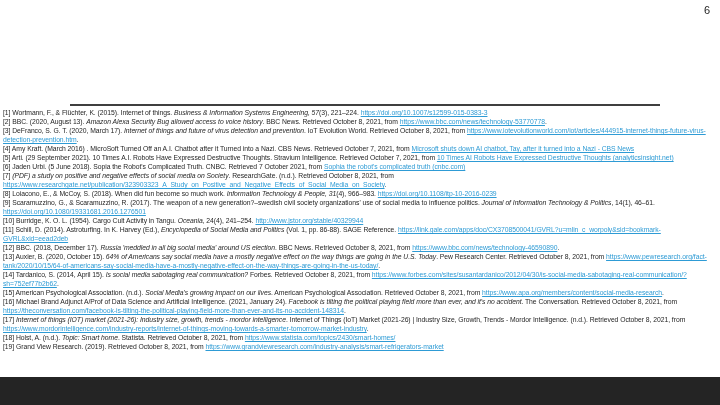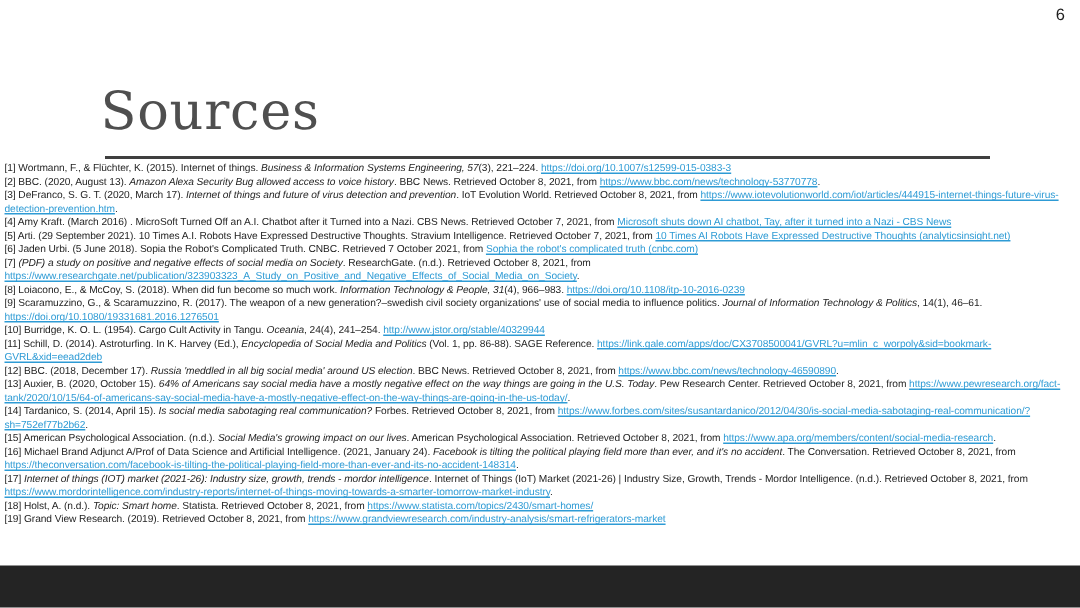--- a/index.html
+++ b/index.html
@@ -44,21 +44,20 @@
     position:absolute; left:0; top:377px;
     width:720px; height:28px;
     background:var(--bar-color,#242424);
   }
 </style>
 </head>
 <body>
 
 <div class="slide">
   <div class="page-number">6</div>
-  <div class="title">Sources</div>
   <div class="rule"></div>
   <div class="refs">
       <p><span>[1] Wortmann, F., &amp; Flüchter, K. (2015). Internet of things. </span><span class="i">Business &amp; Information Systems Engineering, 57</span><span>(3), 221–224. </span><a href="#">https://doi.org/10.1007/s12599-015-0383-3</a></p>
       <p><span>[2] BBC. (2020, August 13). </span><span class="i">Amazon Alexa Security Bug allowed access to voice history</span><span>. BBC News. Retrieved October 8, 2021, from </span><a href="#">https://www.bbc.com/news/technology-53770778</a><span>.</span></p>
       <p><span>[3] DeFranco, S. G. T. (2020, March 17). </span><span class="i">Internet of things and future of virus detection and prevention</span><span>. IoT Evolution World. Retrieved October 8, 2021, from </span><a href="#">https://www.iotevolutionworld.com/iot/articles/444915-internet-things-future-virus-detection-prevention.htm</a><span>.</span></p>
       <p><span>[4]  Amy Kraft. (March 2016) . MicroSoft Turned Off an A.I. Chatbot after it Turned into a Nazi. CBS News. Retrieved October 7, 2021, from </span><a href="#">Microsoft shuts down AI chatbot, Tay, after it turned into a Nazi - CBS News</a></p>
       <p><span>[5]  Arti. (29 September 2021). 10 Times A.I. Robots Have Expressed Destructive Thoughts. Stravium Intelligence. Retrieved October 7, 2021, from </span><a href="#">10 Times AI Robots Have Expressed Destructive Thoughts (analyticsinsight.net)</a></p>
       <p><span>[6]  Jaden Urbi. (5 June 2018).  Sopia the Robot's Complicated Truth. CNBC. Retrieved 7 October 2021, from </span><a href="#">Sophia the robot's complicated truth (cnbc.com)</a></p>
       <p><span>[7] </span><span class="i">(PDF) a study on positive and negative effects of social media on Society</span><span>. ResearchGate. (n.d.). Retrieved October 8, 2021, from </span><a href="#">https://www.researchgate.net/publication/323903323_A_Study_on_Positive_and_Negative_Effects_of_Social_Media_on_Society</a><span>.</span></p>
       <p><span>[8] Loiacono, E., &amp; McCoy, S. (2018). When did fun become so much work. </span><span class="i">Information Technology &amp; People, 31</span><span>(4), 966–983. </span><a href="#">https://doi.org/10.1108/itp-10-2016-0239</a></p>

